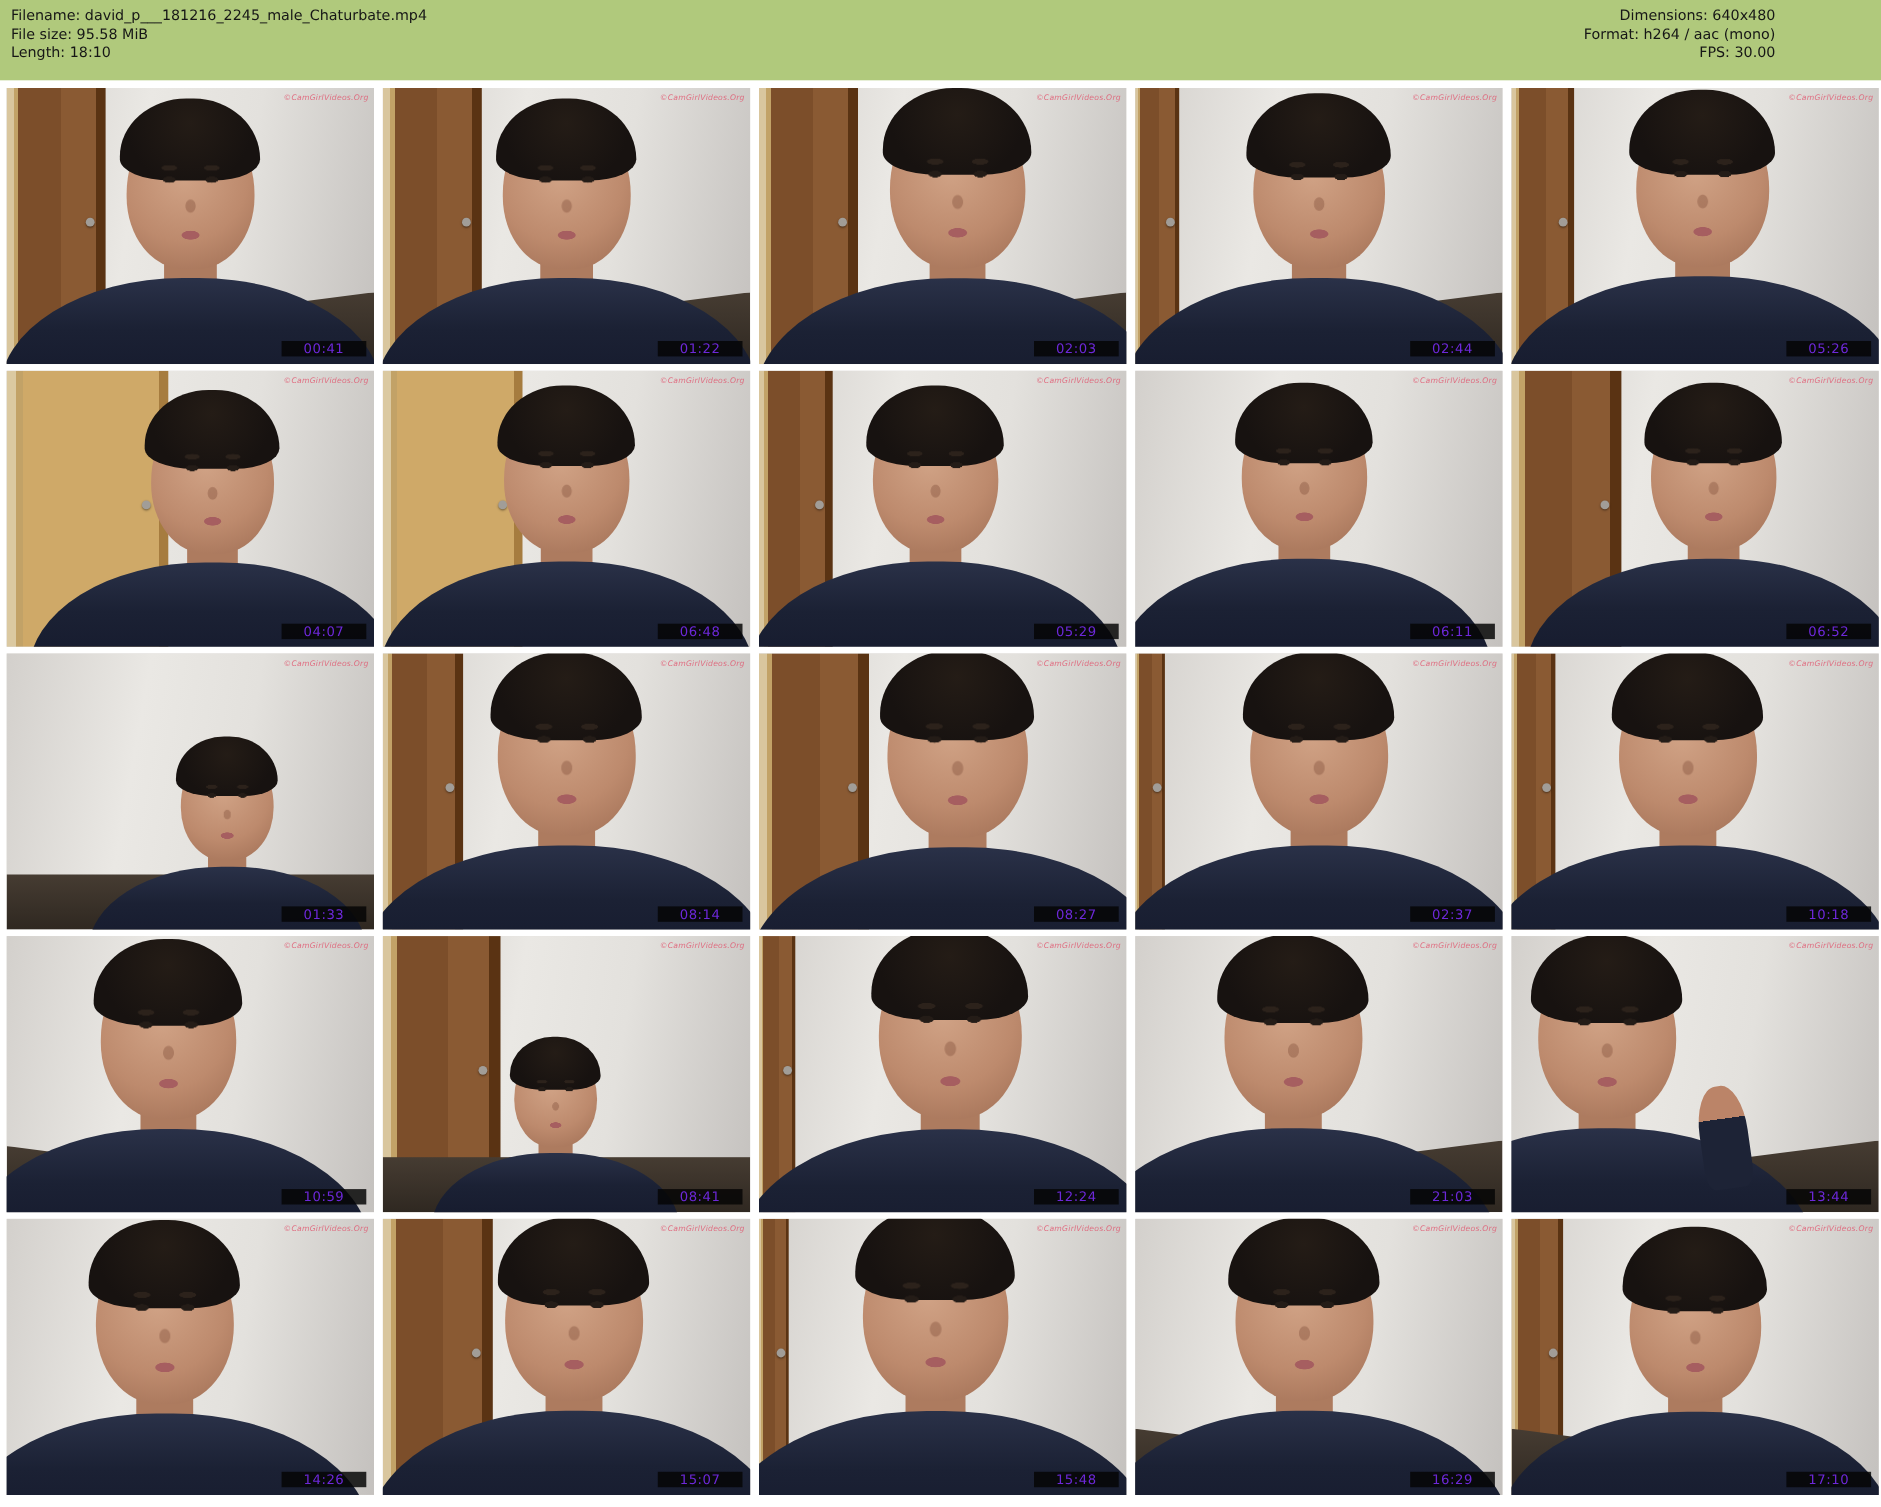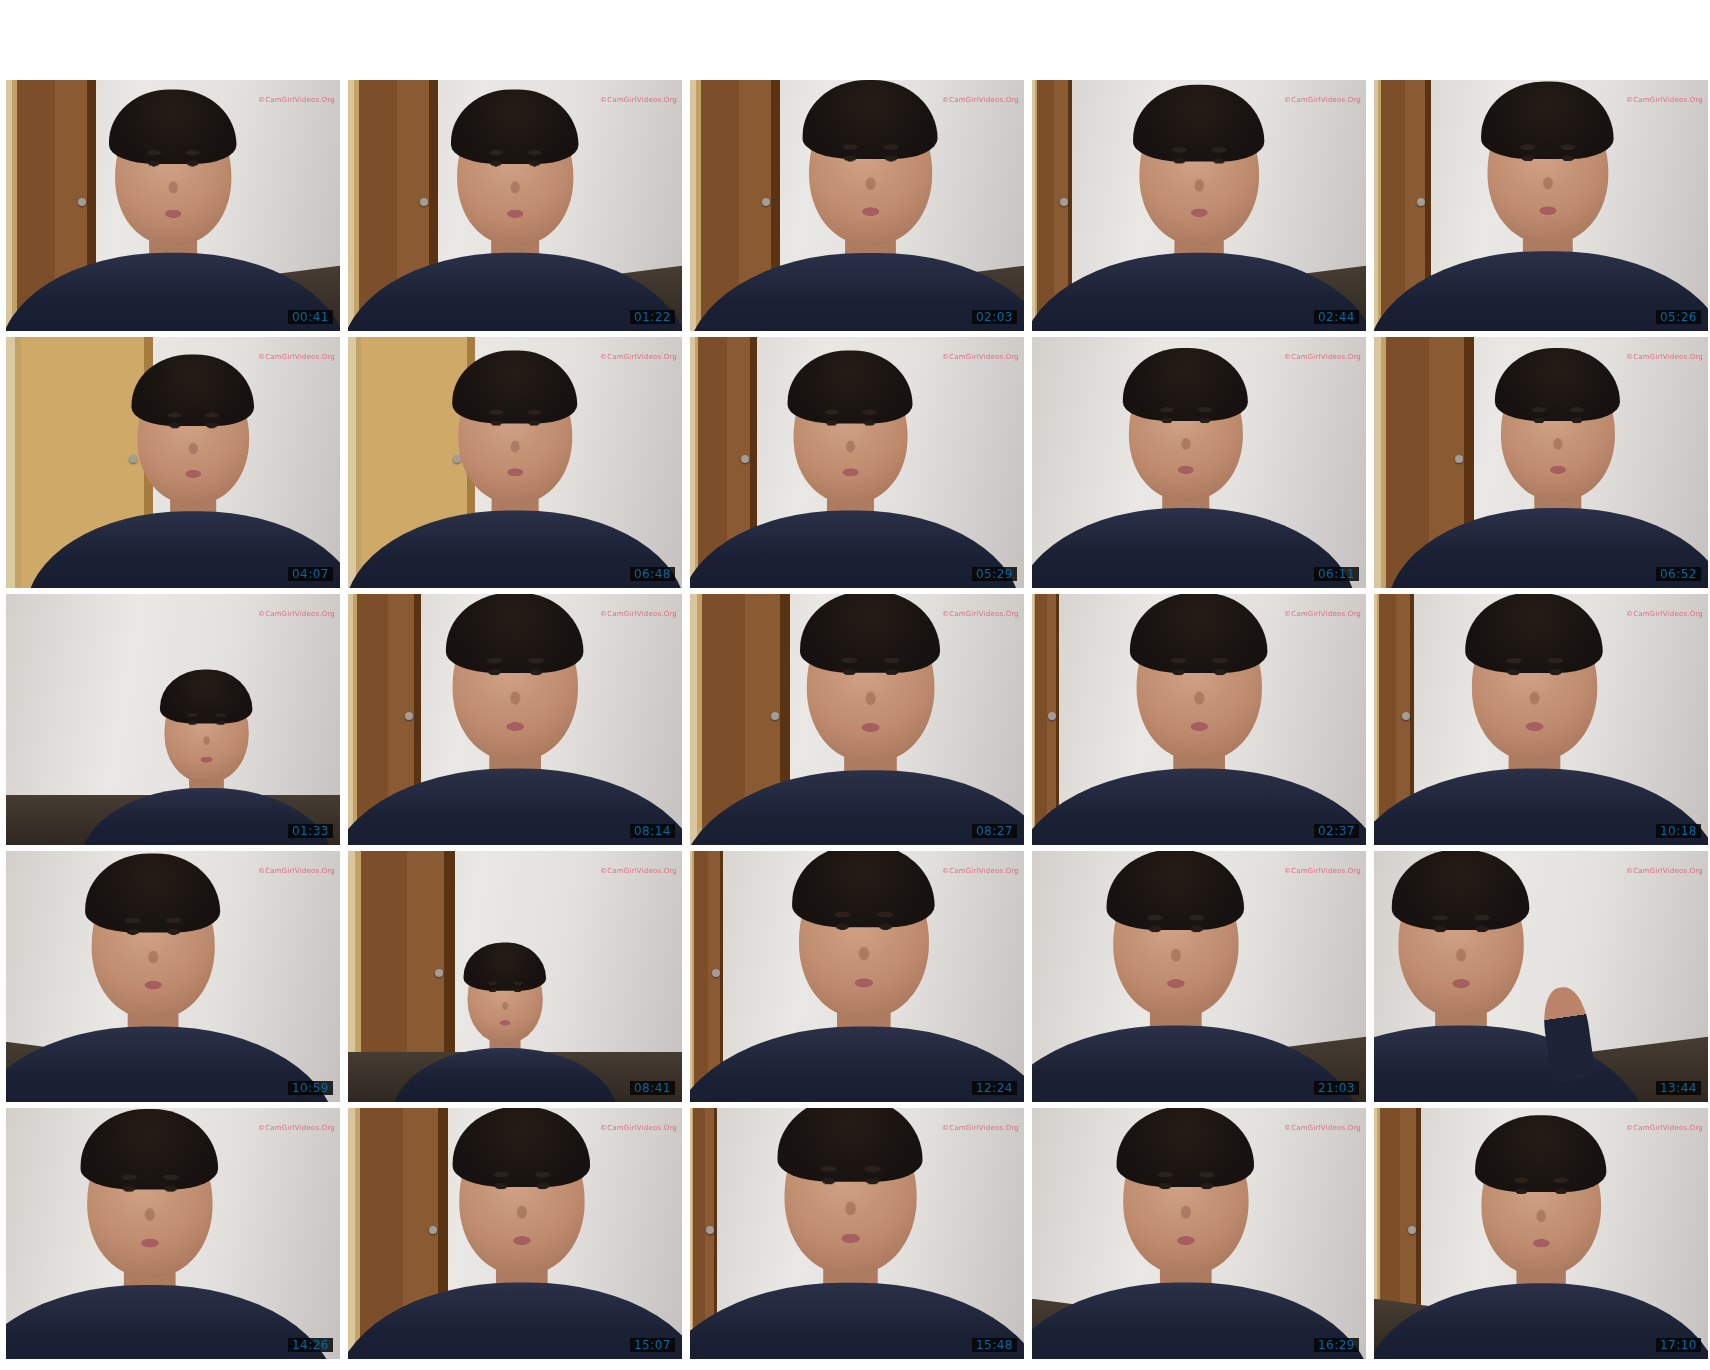--- a/index.html
+++ b/index.html
@@ -68,29 +68,41 @@
       radial-gradient(ellipse 8px 4px at 28% 19%,#241c17 68%,transparent 72%),
       radial-gradient(ellipse 8px 4px at 72% 19%,#241c17 68%,transparent 72%),
       radial-gradient(ellipse 7px 9px at 50% 48%,rgba(120,70,50,.35) 60%,transparent 70%),
       radial-gradient(ellipse 12px 6px at 50% 80%,#a65e60 62%,transparent 70%);}
   .arm{display:none;position:absolute;left:73%;bottom:16%;width:12%;height:34%;
     background:linear-gradient(#bb8468 0 32%,#1d2336 32%);
     border-radius:45% 45% 20% 20%;transform:rotate(-8deg);}
   .arm-on .arm{display:block;}
 
   
-  .wm{position:absolute;top:16px;right:5px;font-size:7px;letter-spacing:.2px;
-    color:rgba(225,85,110,.8);}
+  .wm{position:absolute;top:5px;right:5px;font-size:7px;letter-spacing:.2px;
+    color:rgba(225,85,110,.8);font-style:italic;}
   .ts{position:absolute;right:7px;bottom:7px;background:rgba(5,5,5,.84);
-    color:#0369a1;font-size:12px;line-height:14px;padding:0 4px;letter-spacing:.5px;}
+    color:#6d28d9;font-size:12px;line-height:14px;padding:0 20px;letter-spacing:.5px;}
 </style>
 </head>
 <body>
 
 <div class="sheet">
+  <div class="hdr">
+    <div class="h-left">
+      <div>Filename: david_p___181216_2245_male_Chaturbate.mp4</div>
+      <div>File size: 95.58 MiB</div>
+      <div>Length: 18:10</div>
+    </div>
+    <div class="h-right">
+      <div>Dimensions: 640x480</div>
+      <div>Format: h264 / aac (mono)</div>
+      <div>FPS: 30.00</div>
+    </div>
+  </div>
 
   <div class="grid">
   <div class="thumb door-on couch-br tone-dark" style="--door: 27%; --px: 50%; --py: 4%; --s: 1.02;">
     <div class="wall"></div>
     <div class="door">
       <div class="knob"></div>
     </div>
     <div class="couch"></div>
     <div class="person">
       <div class="neck"></div>

